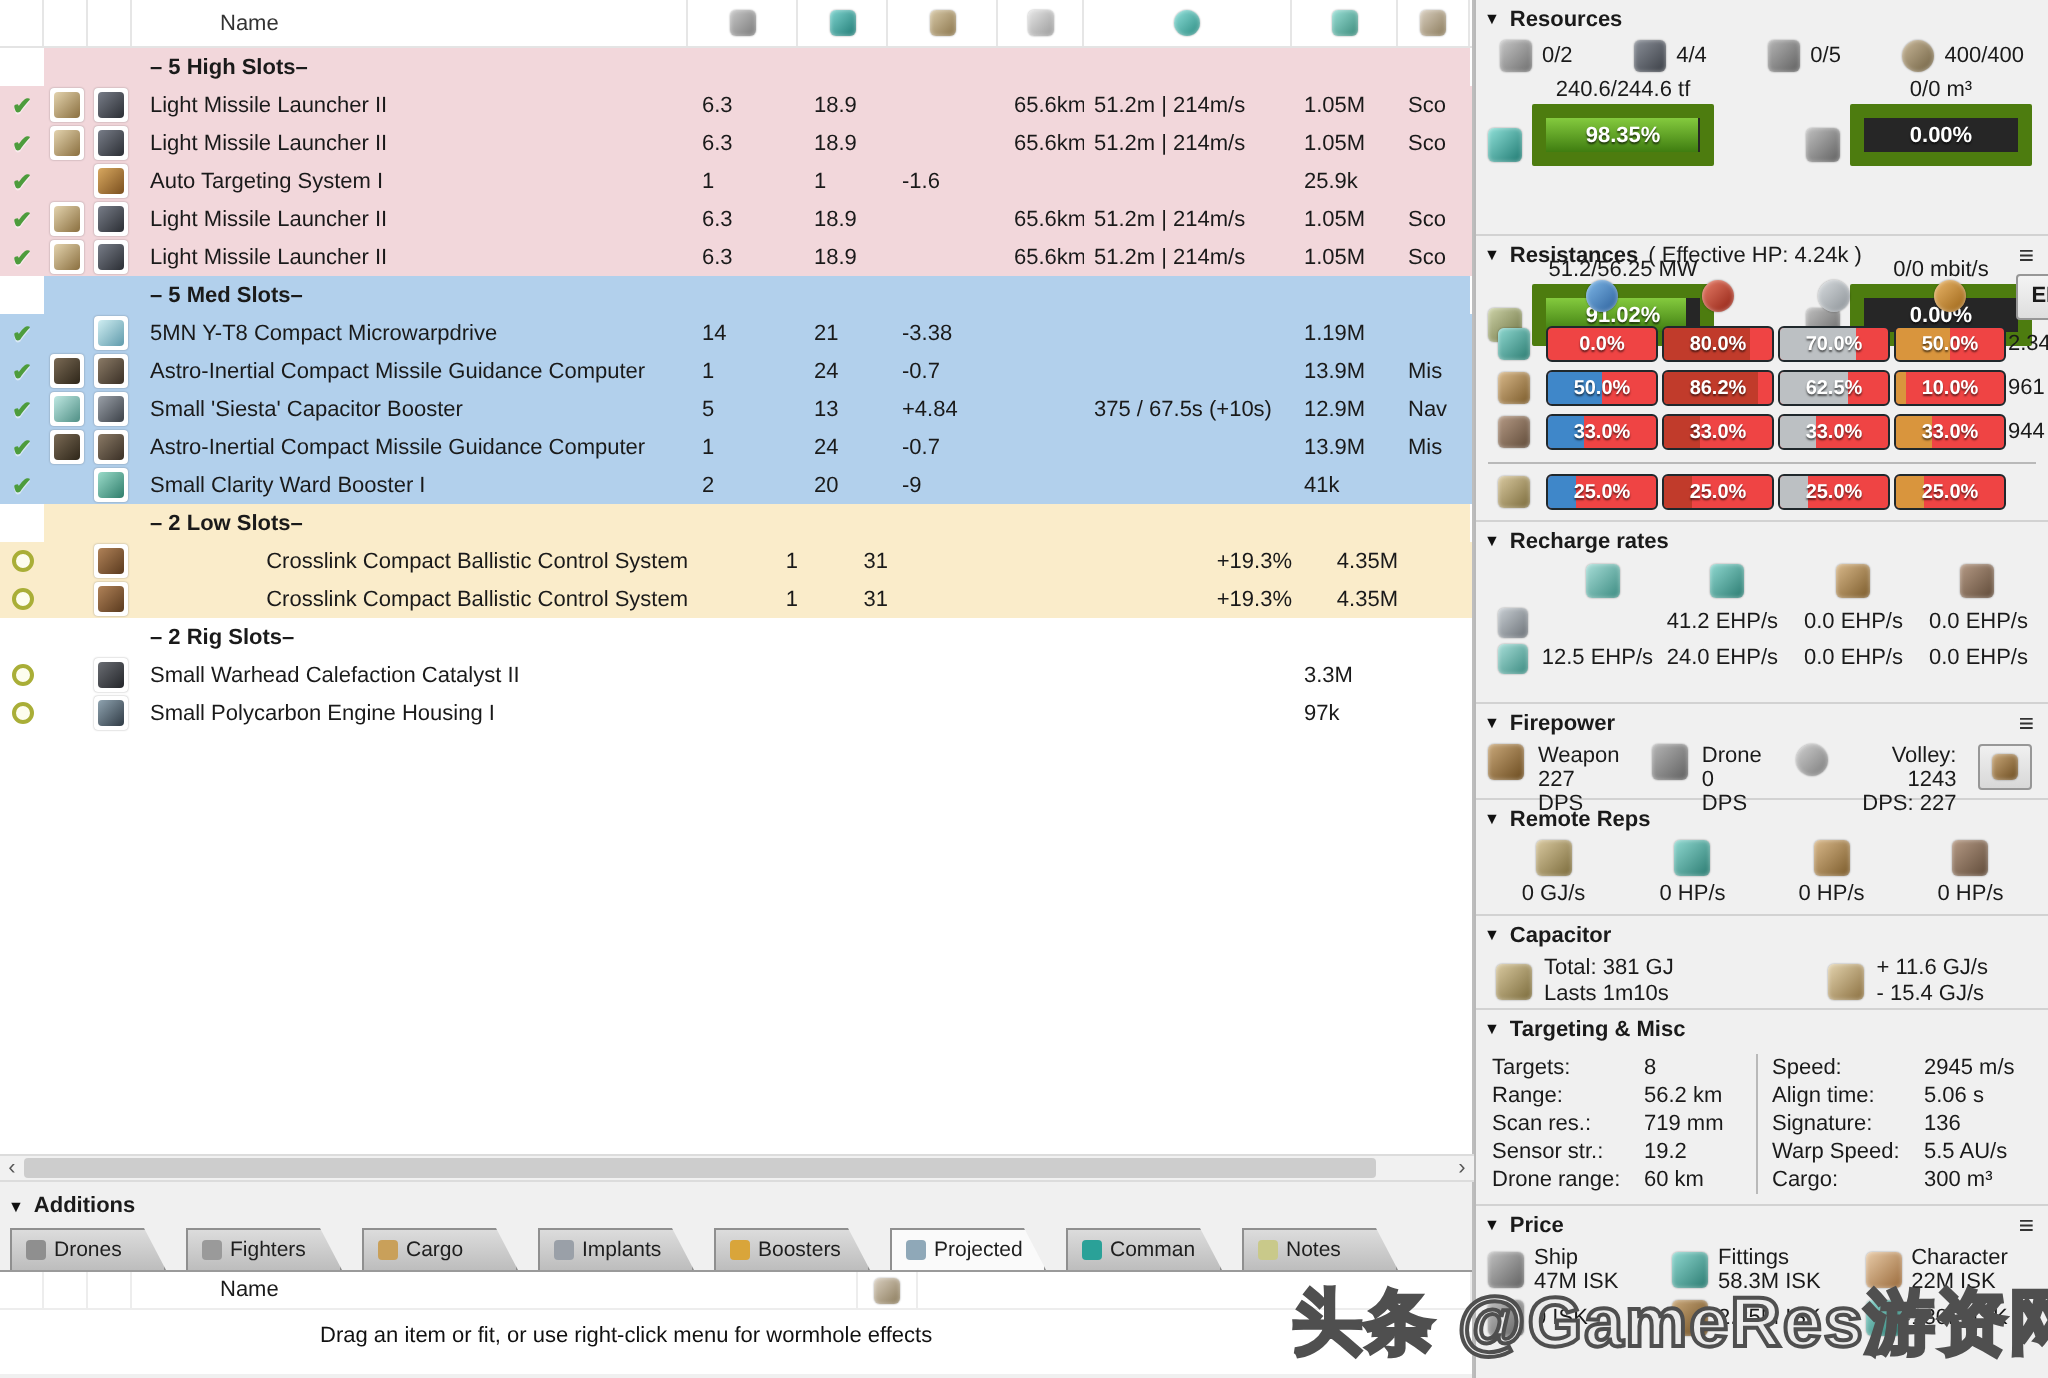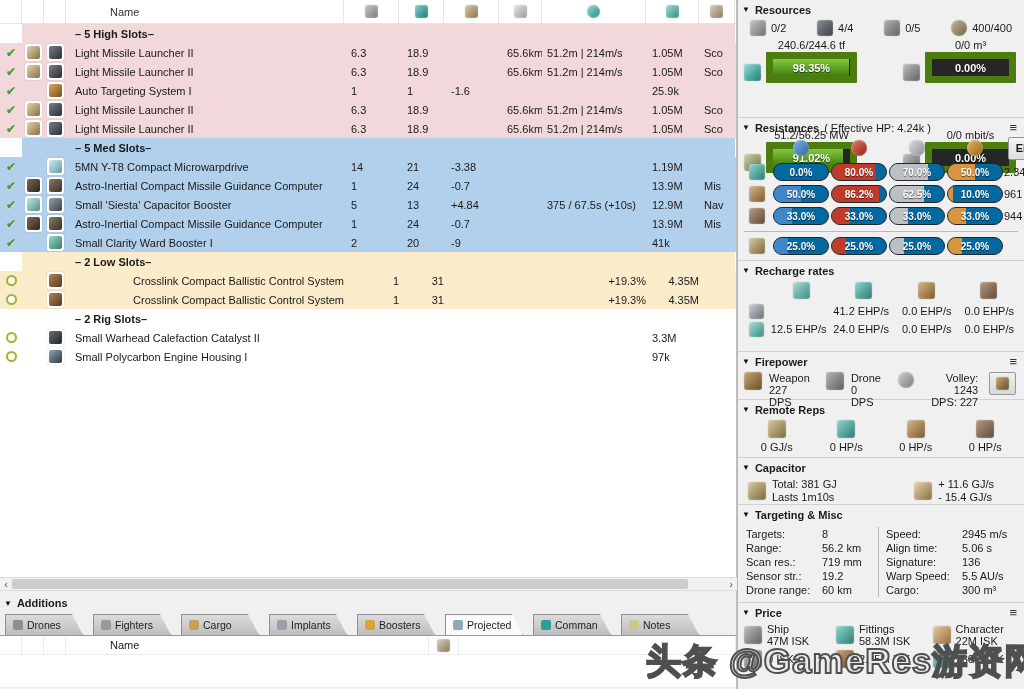--- a/index.html
+++ b/index.html
@@ -82,21 +82,21 @@
   .glabel{text-align:center;height:13px;line-height:13px;}
   .gbar{height:17px;background:#262626;border:7px solid #4d7c0f;border-radius:1px;position:relative;overflow:hidden;}
   .gfill{position:absolute;left:0;top:0;bottom:0;background:linear-gradient(#84ca3e,#3f7d10);}
   .gtext{position:absolute;inset:0;display:flex;align-items:center;justify-content:center;color:#fff;font-weight:bold;text-shadow:0 1px 1px rgba(0,0,0,.65);}
 
   .res-head,.res-row{display:grid;grid-template-columns:30px 58px 58px 58px 58px 1fr;align-items:center;}
   .res-head{height:26px;}
   .res-head .ic-c{display:flex;justify-content:center;}
   .ehp-btn{width:36px;height:21px;margin-left:4px;background:linear-gradient(#f4f4f4,#dedede);border:1px solid #979797;border-radius:2px;display:flex;align-items:center;justify-content:center;font-weight:bold;cursor:pointer;}
   .res-row{height:22px;}
-  .rcell{height:16px;margin:0 1px;background:#0369a1;border:1px solid #20282c;border-radius:9px;position:relative;overflow:hidden;}
+  .rcell{height:16px;margin:0 1px;background:#ef4444;border:1px solid #20282c;border-radius:3px;position:relative;overflow:hidden;}
   .rfill{position:absolute;left:0;top:0;bottom:0;}
   .rtext{position:absolute;inset:0;display:flex;align-items:center;justify-content:center;color:#fff;font-size:10px;font-weight:bold;text-shadow:0 1px 1px rgba(0,0,0,.6);}
   .rehp{text-align:center;}
   .res-div{border-top:1px solid #b9b9b9;margin:4px 2px 3px 2px;}
   .ric{display:flex;justify-content:center;}
 
   .rec-row{display:grid;grid-template-columns:28px 1fr 1fr 1fr 1fr;align-items:center;height:18px;}
   .rec-head{height:24px;}
   .rec-ic{display:flex;justify-content:center;}
   .rec-v{text-align:right;padding-right:6px;white-space:nowrap;}
@@ -522,20 +522,21 @@
       <div class="add-th">
         <div class="hc"></div>
         <div class="hc"></div>
         <div class="hc"></div>
         <div class="hc name">Name</div>
         <div class="hc">
             <span class="pi" style="width: 13px; height: 13px; background: linear-gradient(135deg, rgb(217, 207, 192), rgb(138, 122, 90)); border-radius: 3px; box-shadow: rgba(255, 255, 255, 0.5) 0px 0px 2px inset, rgba(0, 0, 0, 0.4) 0px 0px 1px;"></span>
           </div>
         <div class="hc"></div>
       </div>
+      <div class="hint">Drag an item or fit, or use right-click menu for wormhole effects</div>
     </div>
   </div>
 
   <div class="side">
 
     <div class="sec-p" style="height:118px;">
       <div class="sec-hd">
         <span class="tri">▼</span>
         <span>Resources</span>
       </div>

